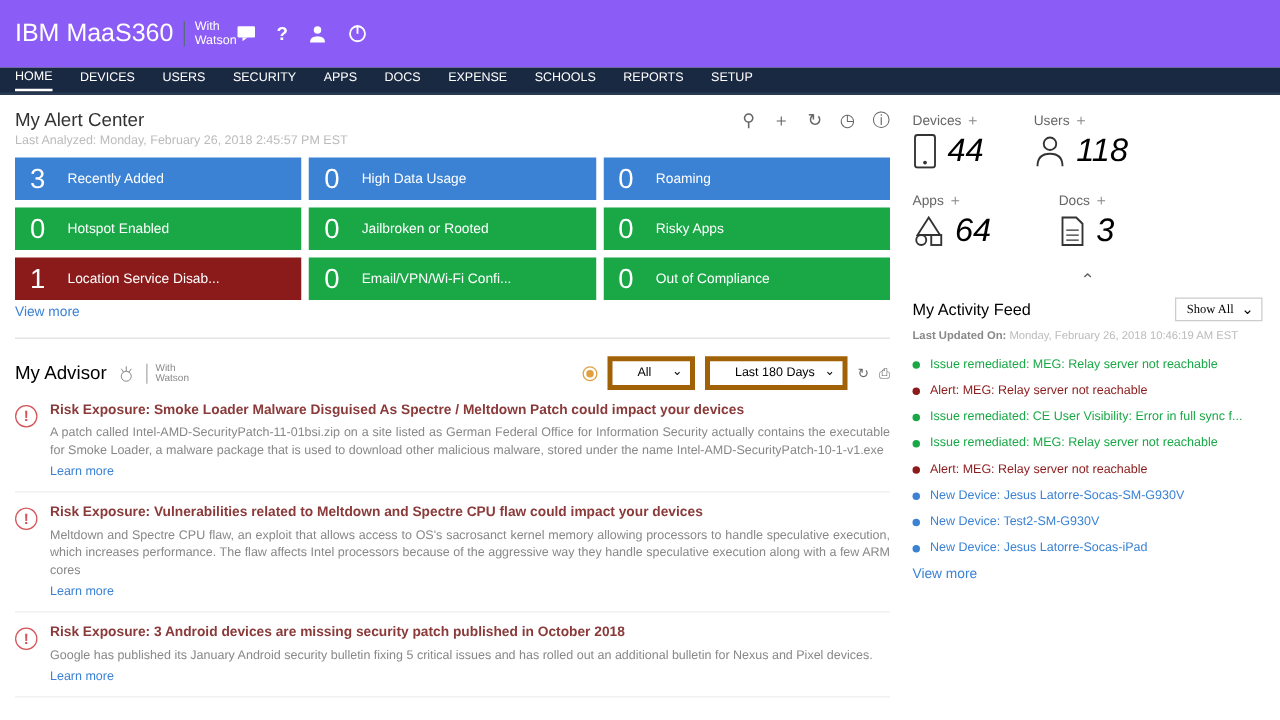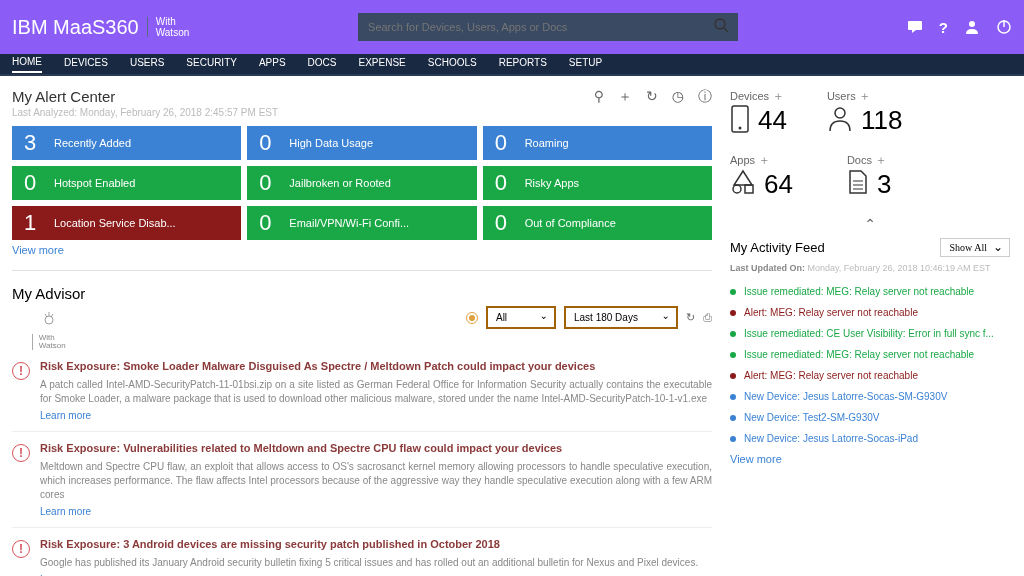--- a/index.html
+++ b/index.html
@@ -27,33 +27,33 @@
 .icon-row span { cursor: pointer; font-size: 14px; }
 .alert-grid { display: grid; grid-template-columns: 1fr 1fr 1fr; gap: 6px; margin-bottom: 4px; }
 .alert-tile { height: 34px; display: flex; align-items: center; padding: 0 12px; color: #fff; font-size: 11px; cursor: pointer; }
 .alert-tile .count { font-size: 22px; font-weight: 300; margin-right: 12px; min-width: 18px; }
 .tile-blue { background: #3b82d4; }
 .tile-green { background: #1aa847; }
 .tile-red { background: #8b1a1a; }
 .view-more { text-align: left; color: #3b82d4; font-size: 11px; cursor: pointer; margin-top: 4px; }
 .divider { border-top: 1px solid #e0e0e0; margin: 14px 0; }
 .advisor-header { display: flex; align-items: center; justify-content: space-between; }
-.advisor-title { display: flex; align-items: center; gap: 8px; font-size: 15px; flex-direction: column; }
+.advisor-title { display: flex; align-items: center; gap: 8px; font-size: 15px; }
 .watson-badge { font-size: 8px; color: #888; line-height: 1; border-left: 1px solid #aaa; padding-left: 6px; }
 .advisor-controls { display: flex; gap: 8px; align-items: center; }
-.dropdown { border: 2px solid #a16207; padding: 4px 20px 4px 8px; font-size: 10px; position: relative; cursor: pointer; background: #fff; }
+.dropdown { border: 4px solid #a16207; padding: 4px 20px 4px 20px; font-size: 10px; position: relative; cursor: pointer; background: #fff; }
 .dropdown::after { content: '⌄'; position: absolute; right: 6px; top: 2px; }
 .advisor-item { display: flex; gap: 10px; padding: 10px 0; border-bottom: 1px solid #eee; }
 .alert-circle { width: 18px; height: 18px; border: 1.5px solid #d4545a; border-radius: 50%; display: flex; align-items: center; justify-content: center; color: #d4545a; font-weight: bold; font-size: 12px; flex-shrink: 0; margin-top: 2px; }
 .advisor-content { flex: 1; }
 .advisor-head { color: #8b3a3a; font-weight: bold; font-size: 11px; margin-bottom: 6px; }
 .advisor-desc { color: #888; font-size: 10px; line-height: 1.4; text-align: justify; }
 .learn-more { color: #3b82d4; font-size: 10px; margin-top: 4px; cursor: pointer; }
 .stats-row { display: flex; gap: 40px; margin-bottom: 16px; }
-.stat-block { display: flex; gap: 8px; }
+.stat-block { display: flex; align-items: center; gap: 8px; font-style: italic; }
 .stat-label { font-size: 11px; color: #666; }
 .stat-value { font-size: 26px; font-weight: 400; }
 .collapse-arrow { text-align: center; font-size: 14px; color: #666; cursor: pointer; margin: 6px 0; }
 .activity-header { display: flex; justify-content: space-between; align-items: center; margin-bottom: 6px; }
 .activity-title { font-size: 13px; }
 .activity-filter { border: 1px solid #ccc; padding: 3px 22px 3px 8px; font-size: 10px; position: relative; cursor: pointer; font-family: Liberation Serif, serif; }
 .activity-filter::after { content: '⌄'; position: absolute; right: 6px; top: 1px; font-size: 12px; }
 .activity-updated { font-size: 9px; color: #888; margin-bottom: 8px; }
 .activity-updated span { color: #bbb; }
 .feed-item { display: flex; align-items: center; gap: 8px; padding: 5px 0; font-size: 10px; cursor: pointer; }
@@ -73,29 +73,20 @@
 
 <div class="header">
   <div class="logo">
     <span>IBM MaaS360</span>
     <span class="logo-sep"></span>
     <div class="logo-sub">
       <div>With</div>
       <div>Watson</div>
     </div>
   </div>
-  <div class="search-wrap">
-    <div class="search-container">
-      <input class="search-box" placeholder="Search for Devices, Users, Apps or Docs" style="">
-      <svg class="search-icon-svg" width="16" height="16" viewBox="0 0 16 16">
-          <circle cx="6" cy="6" r="5" fill="none" stroke="#333" stroke-width="1.5"></circle>
-          <line x1="10" y1="10" x2="14" y2="14" stroke="#333" stroke-width="1.5"></line>
-        </svg>
-    </div>
-  </div>
   <div class="header-icons">
     <svg width="16" height="16" viewBox="0 0 16 16">
         <rect x="1" y="2" width="14" height="9" rx="1" fill="#fff"></rect>
         <path d="M5 11 L5 14 L9 11" fill="#fff"></path>
       </svg>
     <span style="font-size:15px;font-weight:bold">?</span>
     <svg width="16" height="16" viewBox="0 0 16 16">
         <circle cx="8" cy="5" r="3" fill="#fff"></circle>
         <path d="M2 15 Q2 10 8 10 Q14 10 14 15" fill="#fff"></path>
       </svg>

